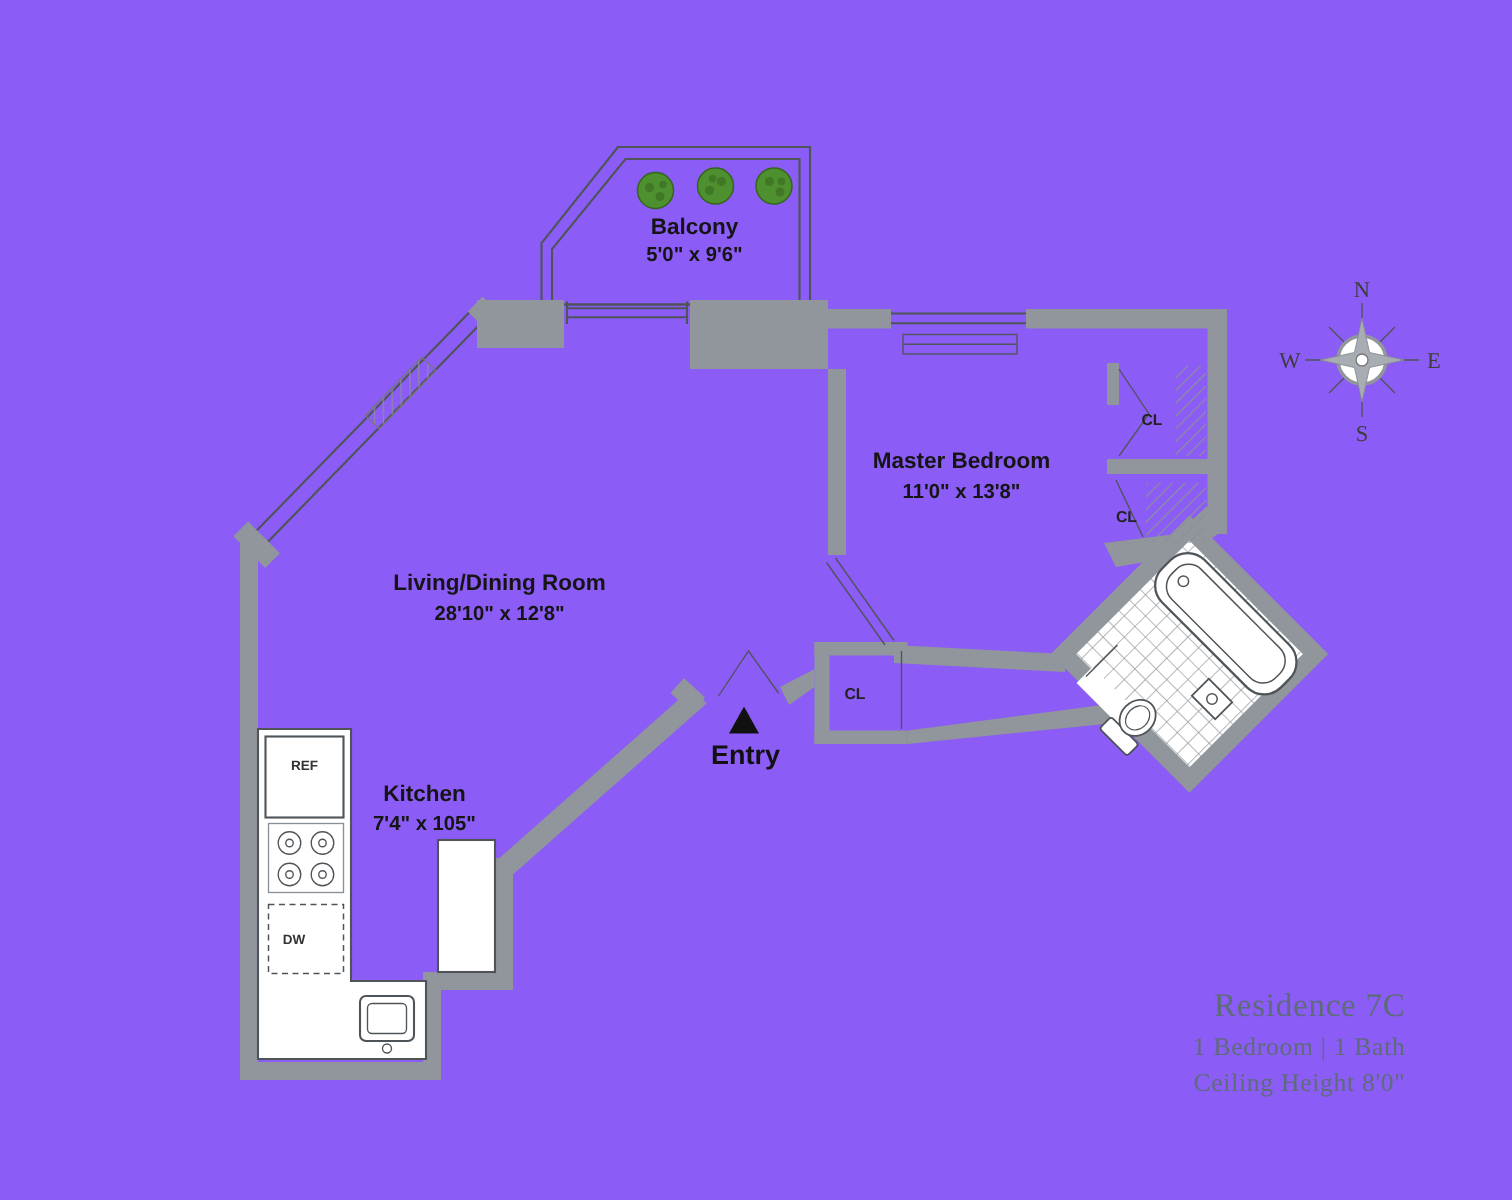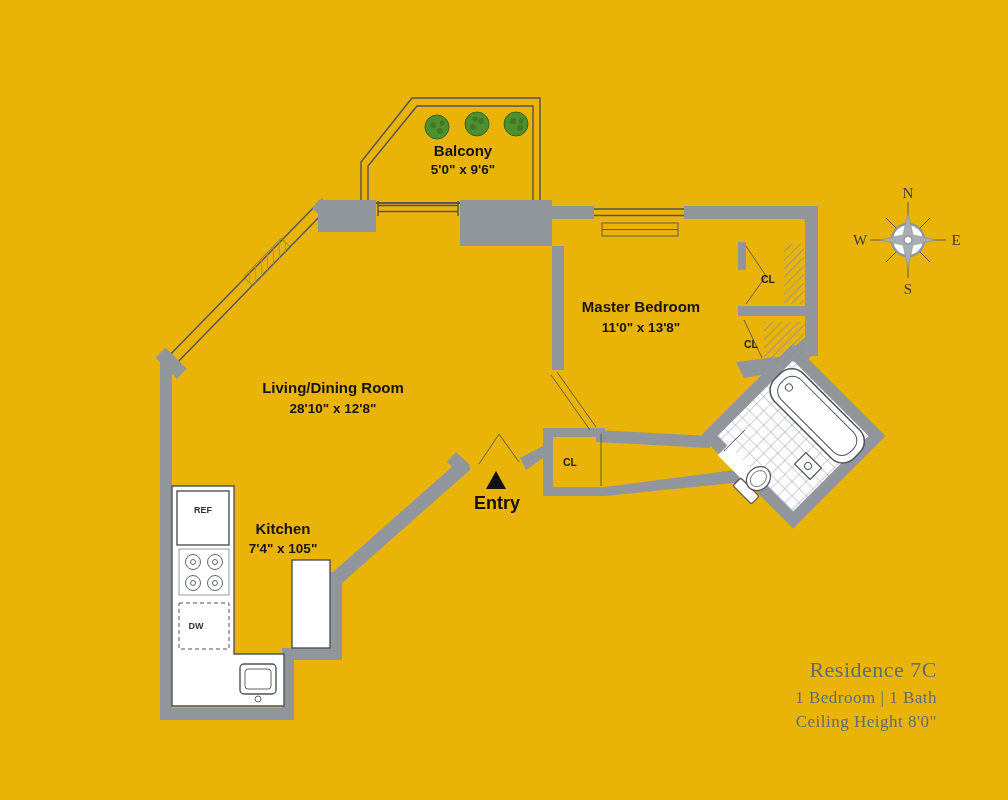--- a/index.html
+++ b/index.html
@@ -1,16 +1,16 @@
 <!DOCTYPE html>
 <html style="--wall: #90969b; --line: #4f5458; --tree_green: #4e8f2f; --tree_dark: #35661d; --title_text: #5d6c77;"><head>
 <meta charset="utf-8">
 <style>
   html,body{margin:0;padding:0;background:#ffffff;}
-  .stage{position:relative;width:1008px;height:800px;background:#eab308;overflow:hidden;
+  .stage{position:relative;width:1008px;height:800px;background:#8b5cf6;overflow:hidden;
          font-family:"Liberation Sans",sans-serif;}
   svg{position:absolute;inset:0;}
   .wall{fill:var(--wall,#90969b);stroke:none;}
   .thin{stroke:var(--line,#555);stroke-width:1.4;fill:none;}
   .thin-f{stroke:var(--line,#555);stroke-width:1.4;fill:#fff;}
   .xthin{stroke:var(--line,#555);stroke-width:0.9;fill:none;}
   .lightbox{stroke:#8a9096;stroke-width:0.9;fill:none;}
   text{user-select:none;}
   .room-name{font:700 15px "Liberation Sans",sans-serif;fill:#151515;}
   .room-dims{font:700 13.5px "Liberation Sans",sans-serif;fill:#151515;}

